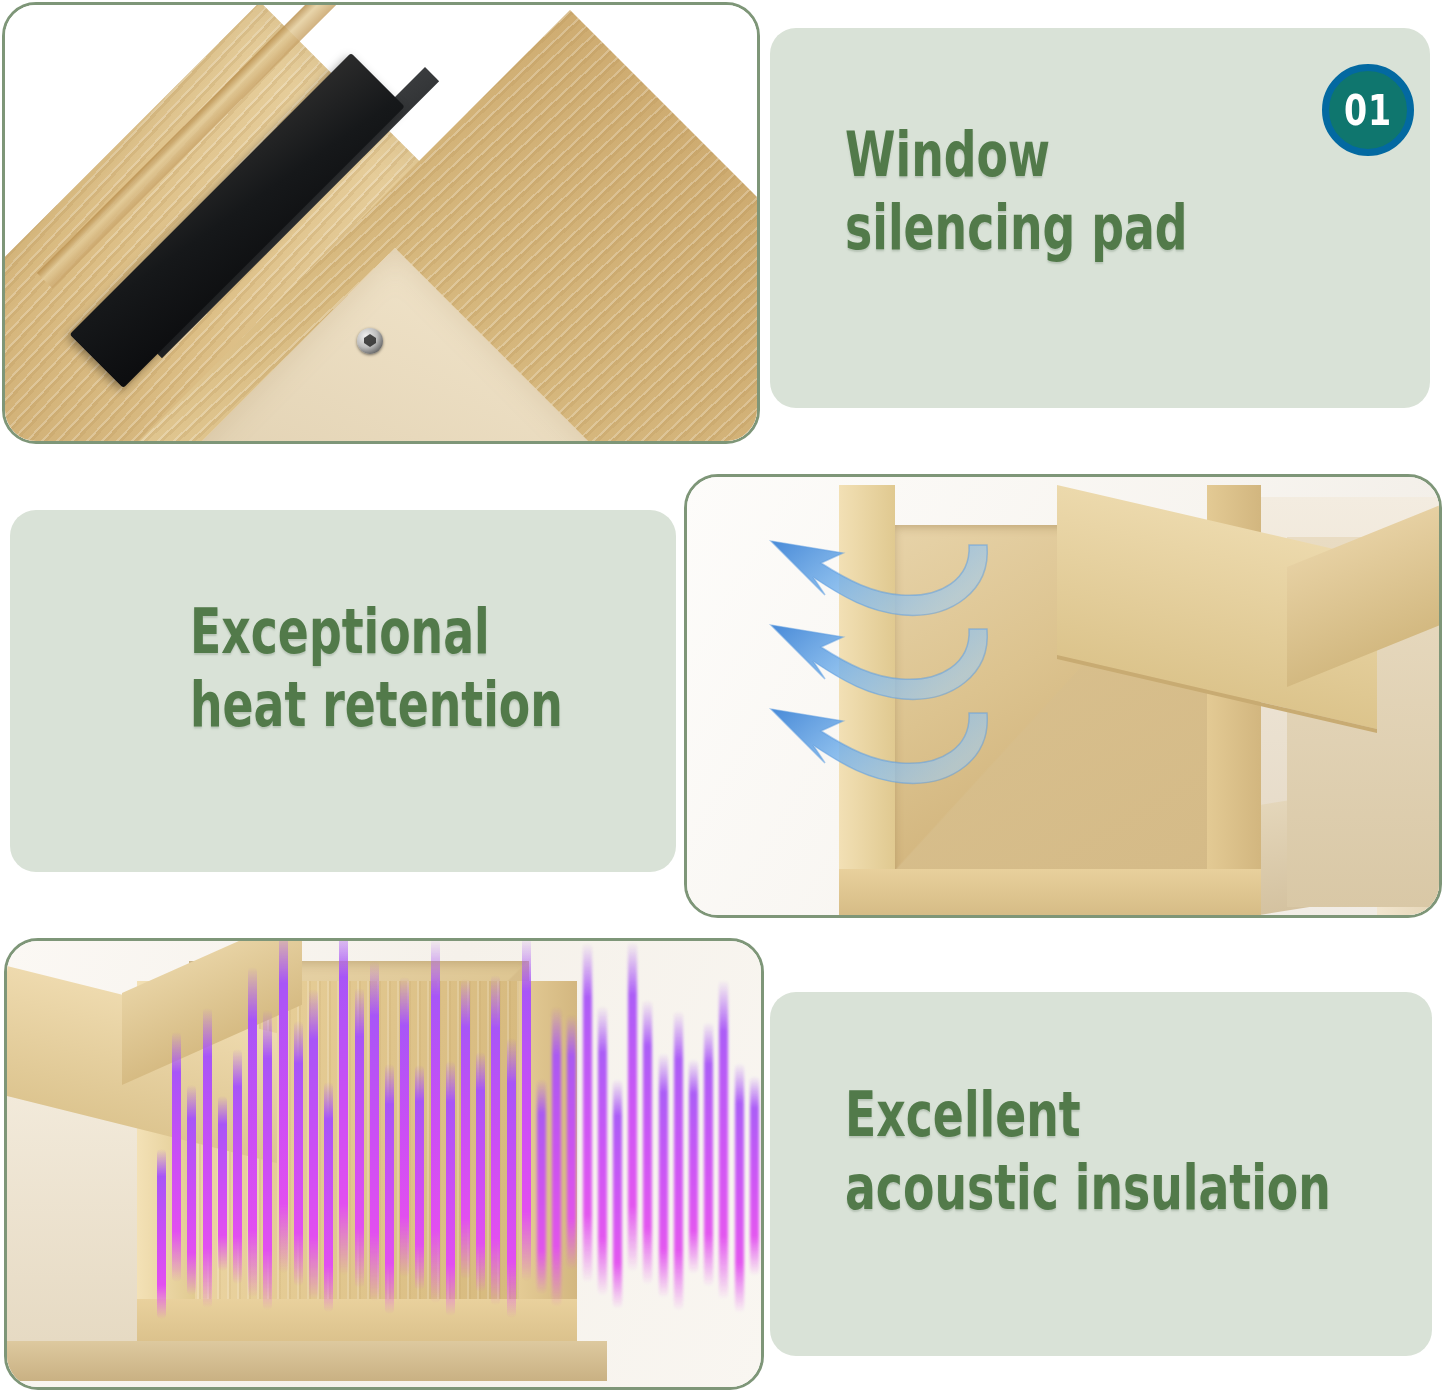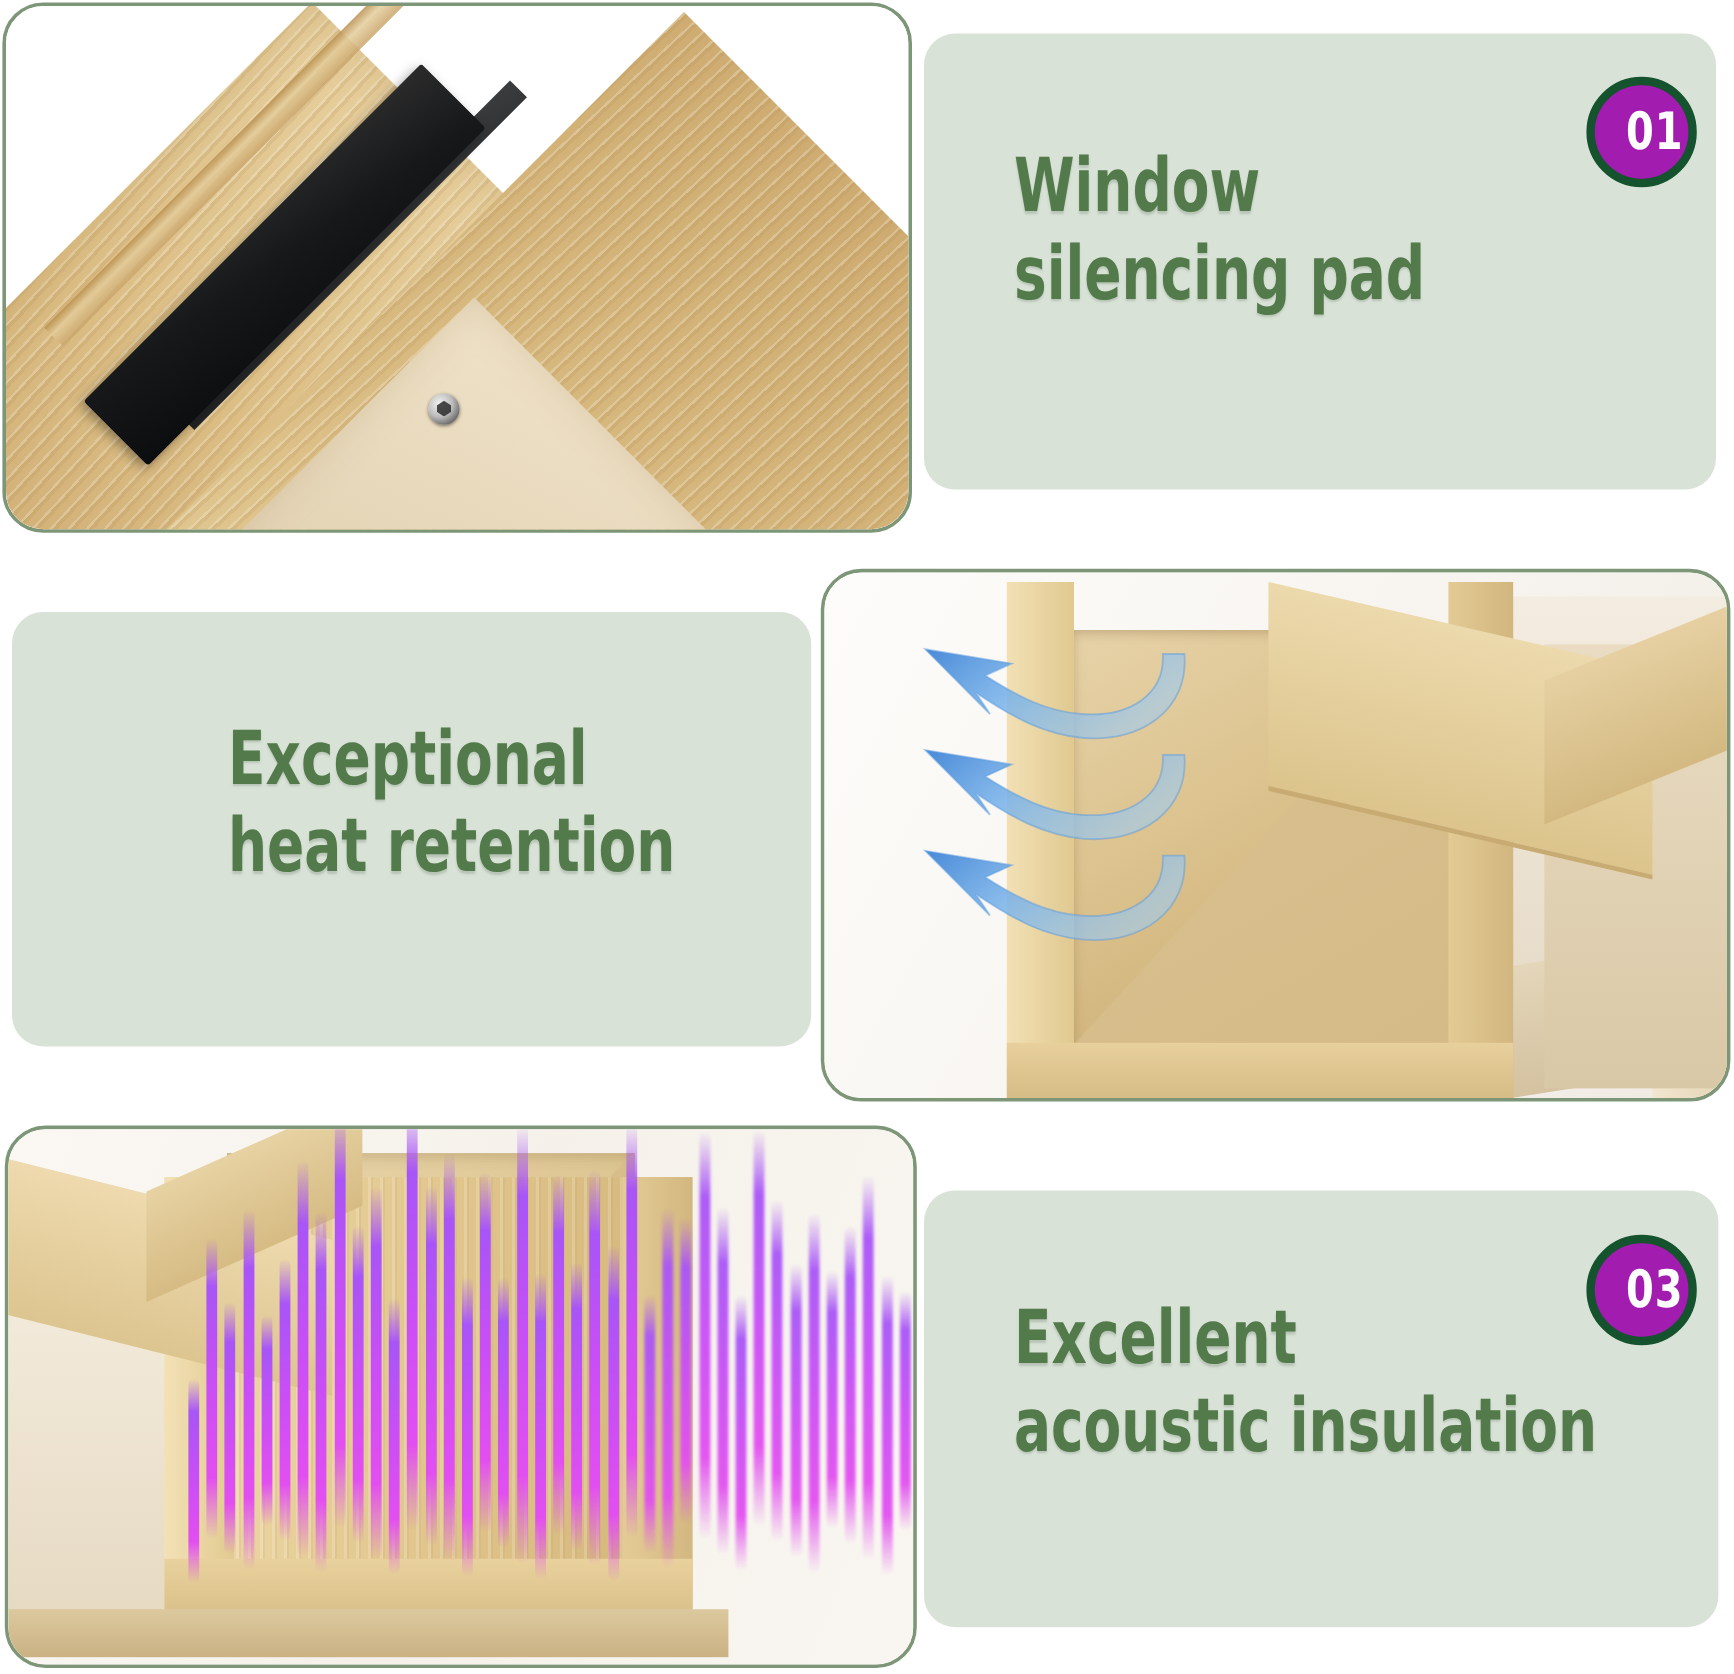--- a/index.html
+++ b/index.html
@@ -35,24 +35,24 @@
     text-shadow:0 2px 2px rgba(120,140,120,0.35);
   }
   .hl-01{left:845px;top:118px;font-size:62px;}
   .hl-02{left:190px;top:595px;font-size:62px;}
   .hl-03{left:845px;top:1078px;font-size:62px;}
 
   
   .badge{
     position:absolute;
     width:92px;height:92px;border-radius:50%;
-    background:#a21caf;
-    border:7px solid #14532d;
+    background:#0f766e;
+    border:7px solid #0369a1;
     box-sizing:border-box;
-    display:flex;align-items:center;justify-content:flex-end;
+    display:flex;align-items:center;justify-content:center;
   }
   .badge span{
     color:#ffffff;
     font-family:"DejaVu Sans Condensed","Liberation Sans Narrow","Liberation Sans",sans-serif;
     font-weight:bold;
     font-size:43px;
     transform:scaleX(0.86);
     letter-spacing:1px;
     line-height:1;
   }
@@ -331,17 +331,14 @@
           <div class="bar" style="left: 572.4px; height: 320px; bottom: 59px; opacity: 0.95; filter: blur(1.4px);"></div>
           <div class="bar" style="left: 587.6px; height: 250px; bottom: 46px; opacity: 0.95; filter: blur(1.4px);"></div>
           <div class="bar" style="left: 602.8px; height: 200px; bottom: 83px; opacity: 0.95; filter: blur(1.4px);"></div>
         </div>
     </div>
   </div>
 
   <div class="textpanel tp-03"></div>
   <div class="headline hl-03">Excellent
 acoustic insulation</div>
-  <div class="badge bd-03">
-    <span>03</span>
-  </div>
 
 </div>
 
 </body></html>

